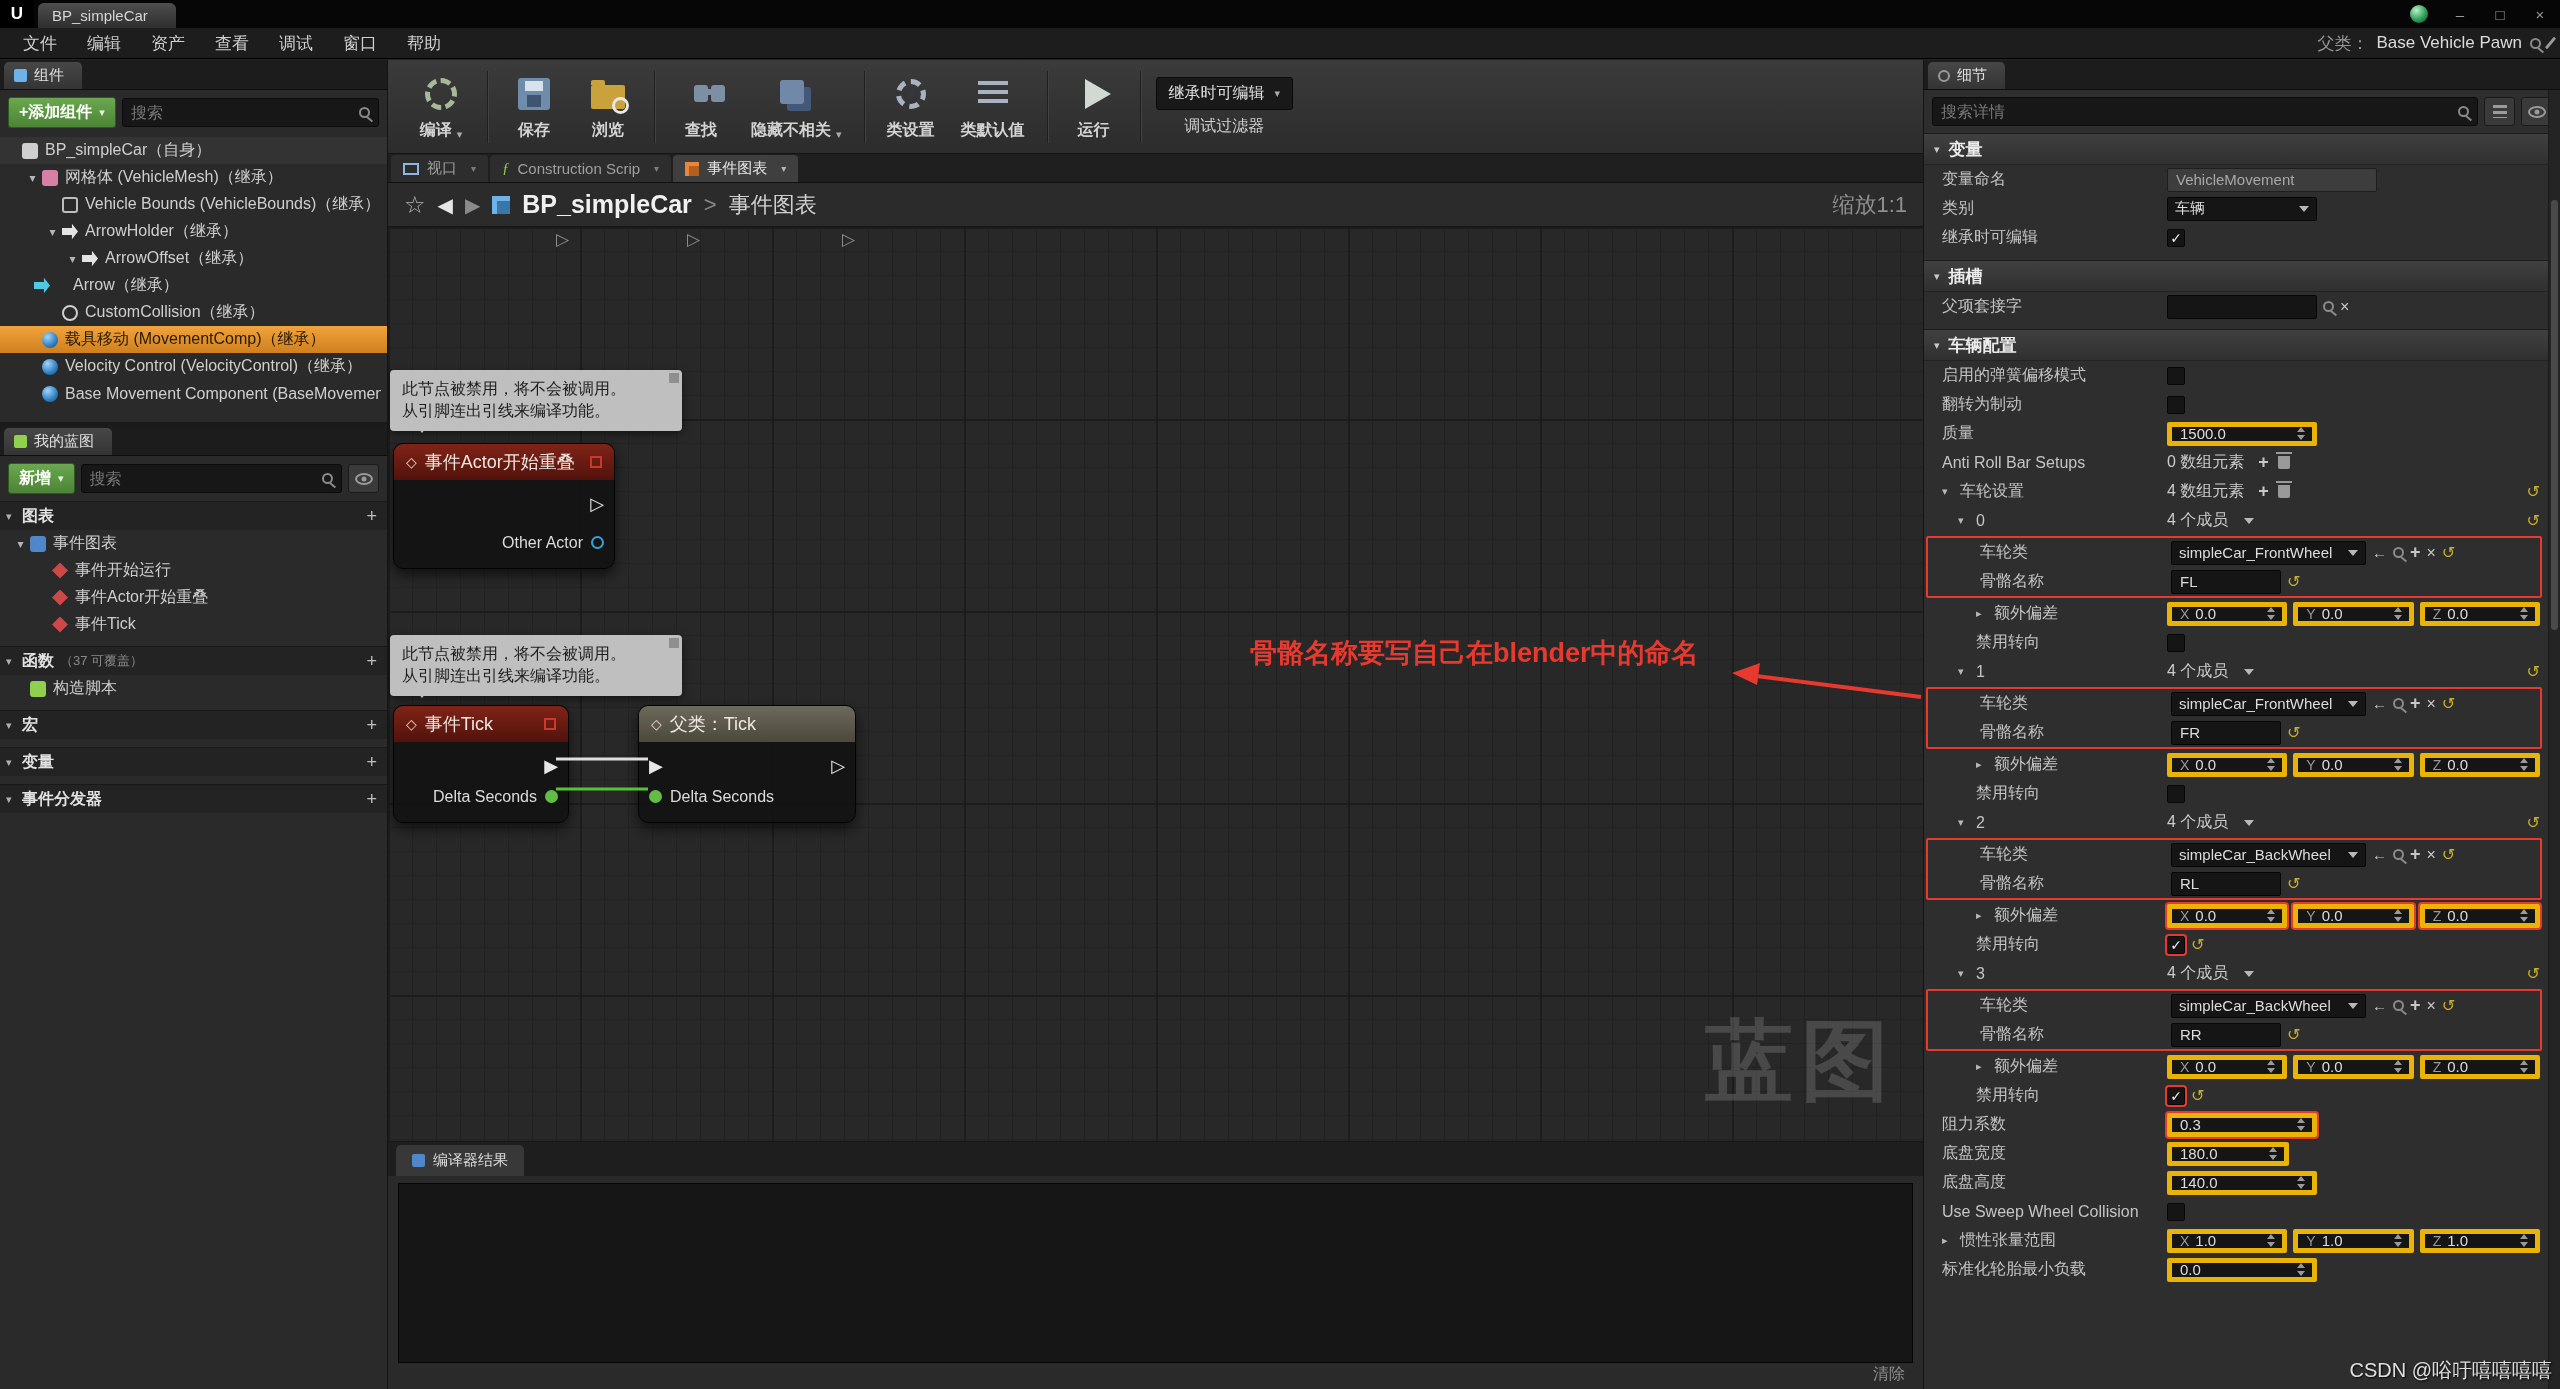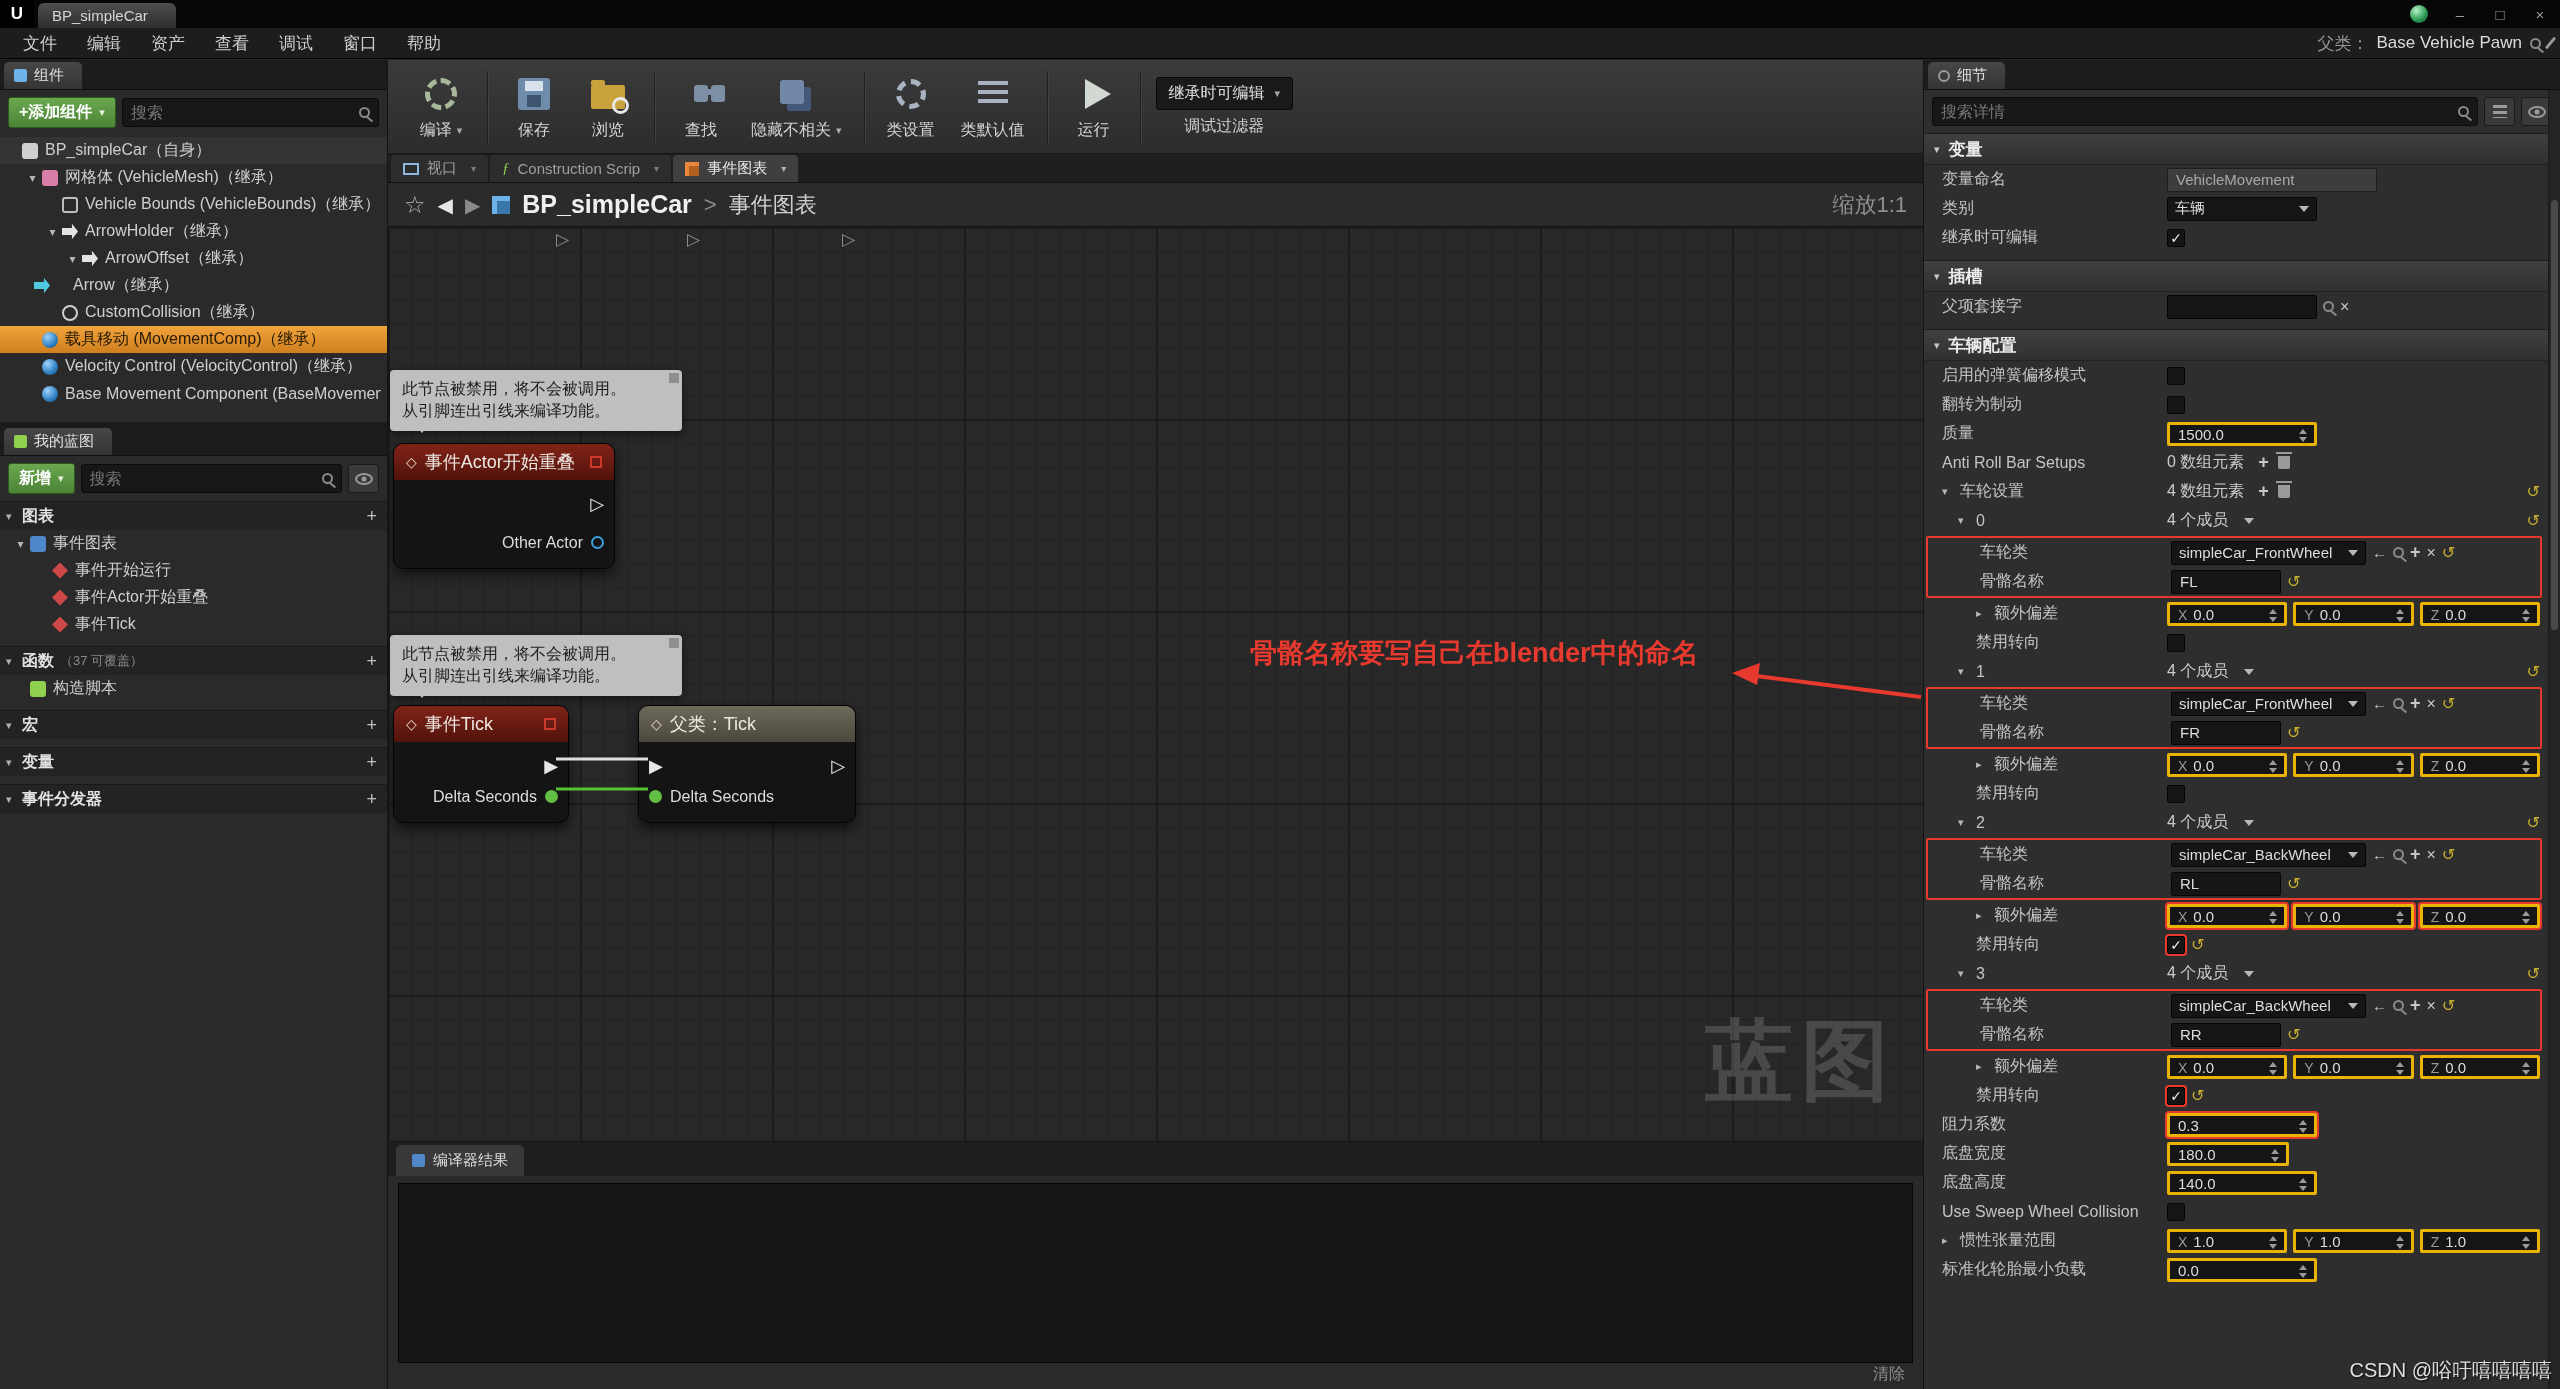--- a/index.html
+++ b/index.html
@@ -89,21 +89,21 @@
   .graph-icon { background:#4f87c8; }
   .event-icon { background:#cf4848; clip-path:polygon(50% 0,100% 50%,50% 100%,0 50%); border-radius:0; }
   .function-icon { background:#8fd04f; }
   
   .toolbar { height:94px; background:linear-gradient(#3b3b3b,#2c2c2c); border-bottom:1px solid #151515;
              display:flex; align-items:center; padding:0 16px; flex:none; }
   .tb-btns { display:flex; align-items:center; }
   .tbtn { display:flex; flex-direction:column; align-items:center; justify-content:center;
           padding:4px 13px; gap:5px; color:#d4d4d4; font-size:16px; border-radius:4px; }
   .ti { height:42px; width:48px; display:flex; align-items:center; justify-content:center; position:relative; }
-  .tlab { display:flex; align-items:center; gap:5px; white-space:nowrap; }
+  .tlab { display:flex; align-items:flex-end; gap:5px; white-space:nowrap;font-weight:bold; }
   .tb-caret { font-size:11px; color:#aaa; }
   .tsep { width:1px; height:72px; background:#1f1f1f; box-shadow:1px 0 0 #424242; margin:0 9px; }
   .tico { position:relative; display:inline-block; }
   .compile-icon { width:32px; height:32px; border:5px dashed #a8b89a; border-radius:50%; }
   .compile-icon::after { content:""; position:absolute; inset:7px; border-radius:50%; background:#343832; }
   .class-settings-icon { width:30px; height:30px; border:5px dashed #a8b2c0; border-radius:50%; }
   .class-settings-icon::after { content:""; position:absolute; inset:6px; border-radius:50%; background:#34383c; }
   .save-icon { width:32px; height:32px; background:#6f8cab; border-radius:3px; }
   .save-icon::before { content:""; position:absolute; left:7px; right:7px; top:3px; height:10px; background:#d8e2ec; }
   .save-icon::after { content:""; position:absolute; left:9px; right:9px; bottom:3px; height:12px; background:#3d5570; }
@@ -211,22 +211,22 @@
             padding:0 8px; display:flex; align-items:center; overflow:hidden; }
   .tfield .nval { font-size:15px; color:#ddd; white-space:nowrap; }
   .ddl { background:#151515; border:1px solid #060606; border-radius:2px; height:24px;
          padding:0 7px; display:flex; align-items:center; gap:6px; overflow:hidden; flex:none; }
   .ddl-t { font-size:15px; color:#ddd; white-space:nowrap; overflow:hidden; }
   .dcaret { width:0; height:0; border-left:5px solid transparent; border-right:5px solid transparent;
             border-top:6px solid #b8b8b8; margin-left:auto; flex:none; }
   .dcaret.inline { margin-left:2px; }
   .cbx { width:18px; height:18px; background:#151515; border:1px solid #060606; border-radius:2px;
          display:flex; align-items:center; justify-content:center; color:#eee; font-size:14px; flex:none; }
-  .nfield { background:#151515; border:3px solid #eab308; border-radius:2px; height:24px;
-            display:flex; align-items:flex-end; padding:0 5px 0 8px; gap:6px; min-width:0; }
+  .nfield { background:#151515; border:5px solid #eab308; border-radius:2px; height:24px;
+            display:flex; align-items:center; padding:0 5px 0 8px; gap:6px; min-width:0; }
   .nfield .nval { font-size:15px; color:#ddd; white-space:nowrap; }
   .axis { color:#9a9a9a; font-size:14px; flex:none; }
   .spin { width:11px; height:15px; position:relative; flex:none; margin-left:auto; }
   .spin::before { content:""; position:absolute; top:1px; left:1px; border-left:4px solid transparent;
                   border-right:4px solid transparent; border-bottom:5px solid #9a9a9a; }
   .spin::after { content:""; position:absolute; bottom:1px; left:1px; border-left:4px solid transparent;
                  border-right:4px solid transparent; border-top:5px solid #9a9a9a; }
   .reset { color:#c8b12e; font-size:16px; flex:none; }
   .reset.ml { margin-left:auto; }
   .plus { color:#c8c8c8; font-size:18px; font-weight:bold; flex:none; }

